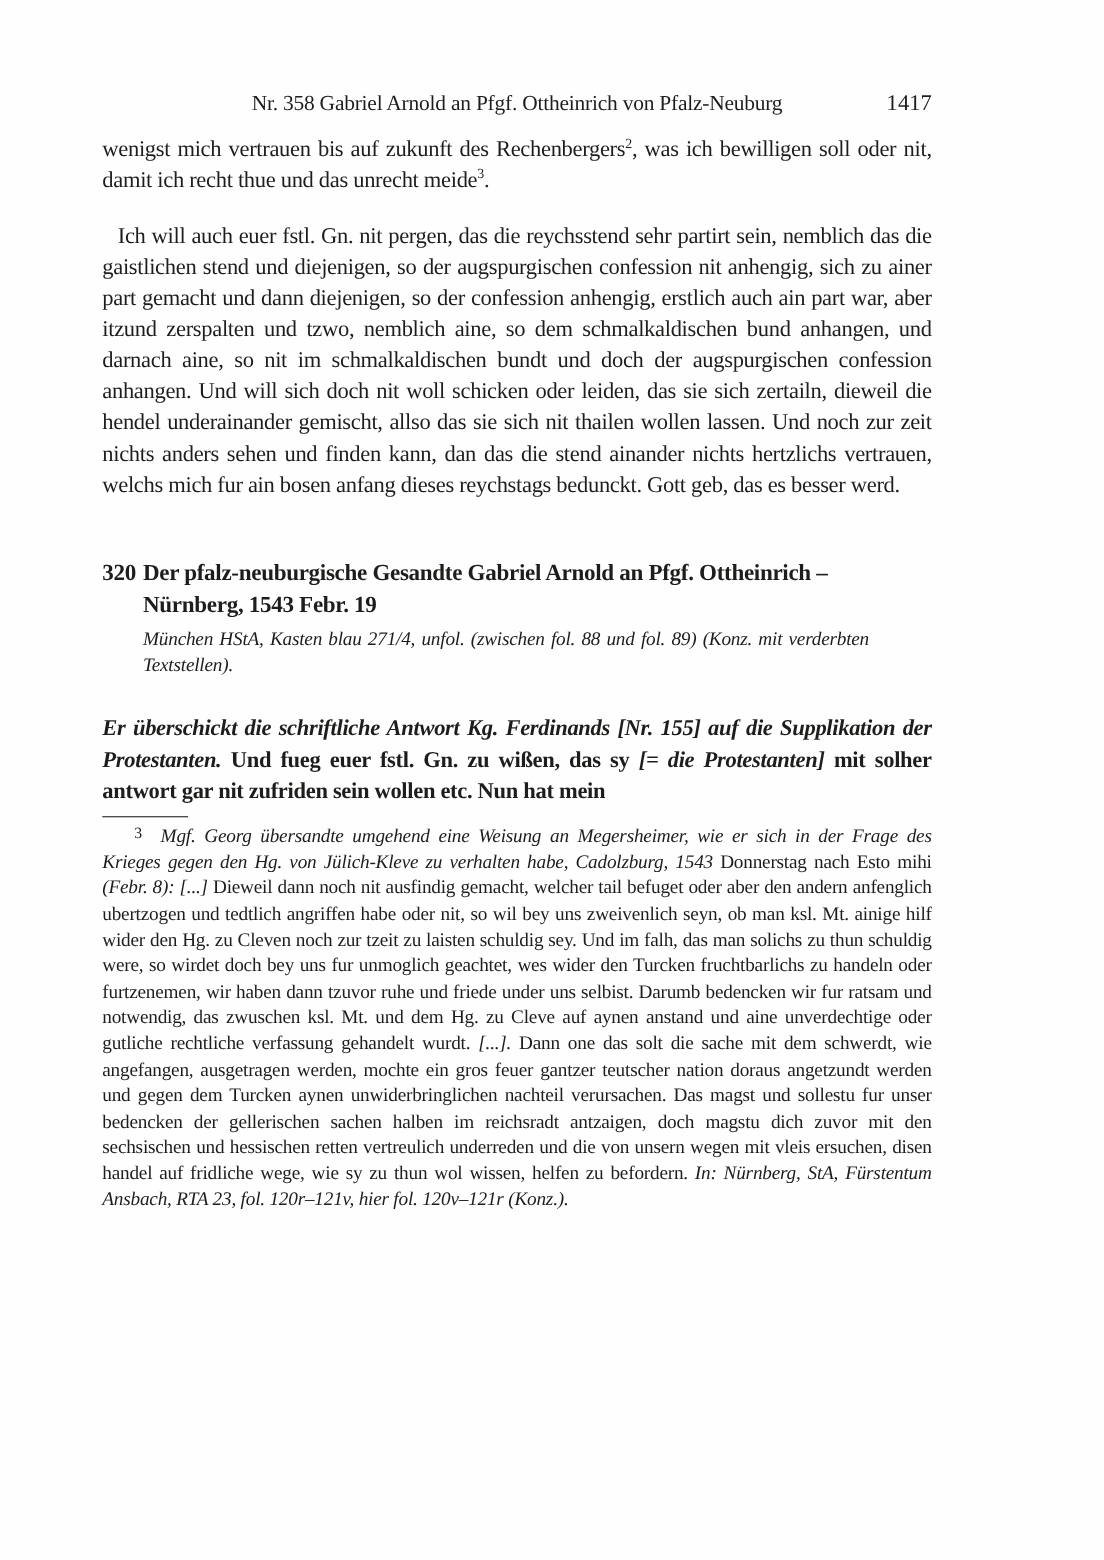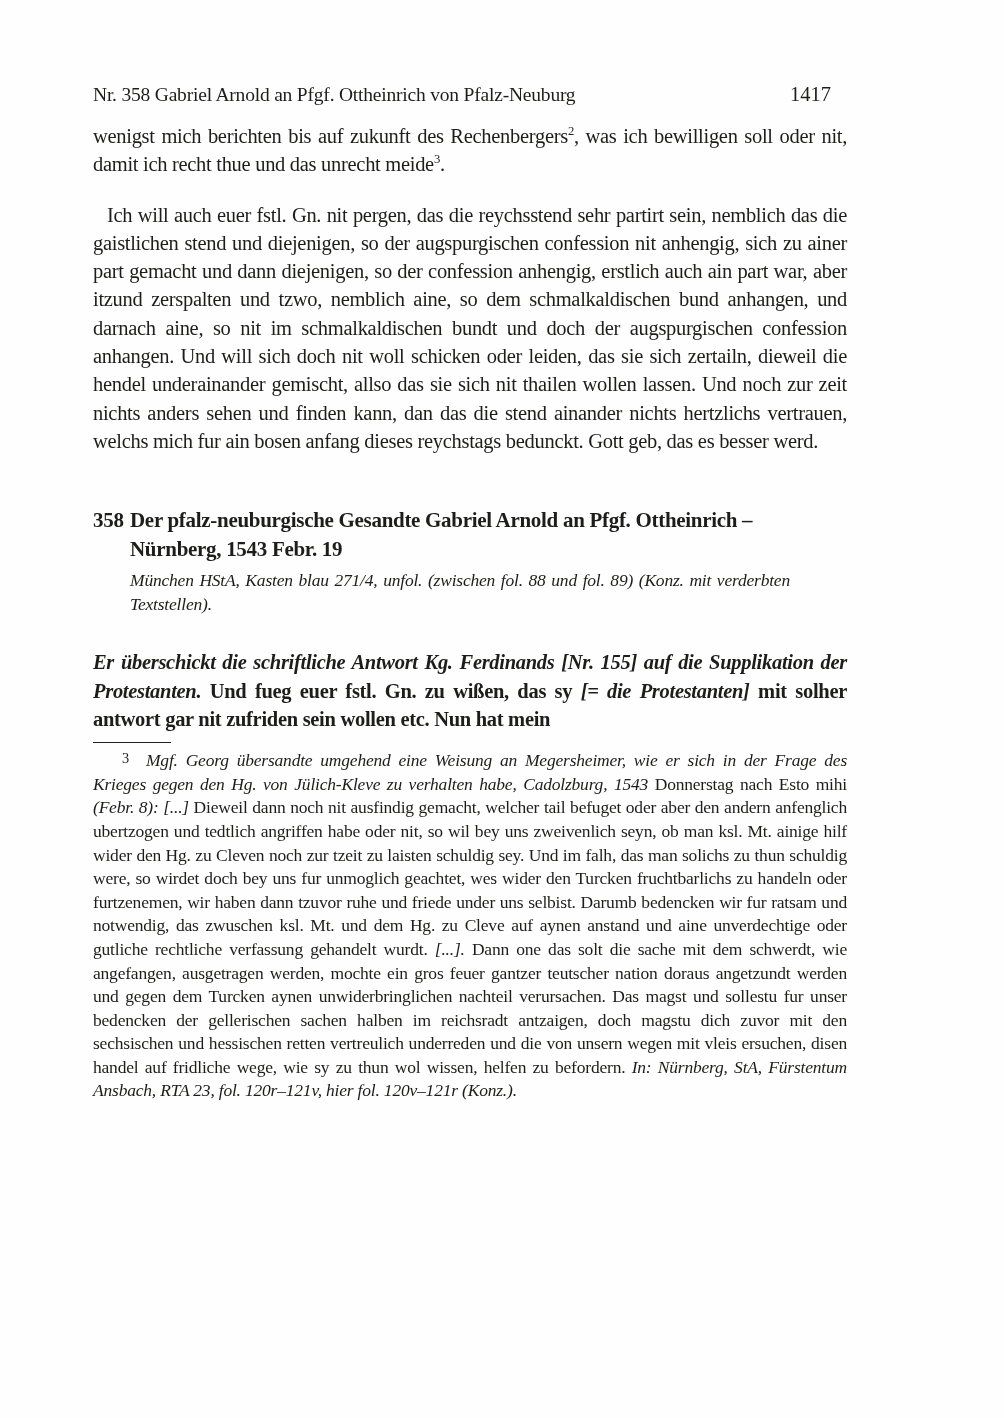--- a/index.html
+++ b/index.html
@@ -9,25 +9,25 @@
     box-sizing:border-box;
     background:#fefefe;
     color:#1d1d1b;
     padding:81px 157px 0 93px;
     font-family:"Liberation Serif","DejaVu Serif",serif;
     overflow:hidden;
   }
   
   .page-header{position:relative;height:27px;}
   .running-title{
-    text-align:left;
+    text-align:center;
     font-size:19.5px;line-height:27px;letter-spacing:-0.2px;
   }
   .page-number{
-    position:absolute;right:16px;top:0;
+    position:absolute;right:0;top:0;
     font-size:20.5px;line-height:27px;
   }
   
   .bodytext{display:block;}
   p{margin:0;}
   .par{
     font-size:20.5px;line-height:28.3px;letter-spacing:-0.3px;
     text-align:justify;
   }
   .par.first{margin-top:14px;}
@@ -76,26 +76,26 @@
 
 <div class="page">
 
   <header class="page-header">
     <div class="running-title">Nr. 358 Gabriel Arnold an Pfgf. Ottheinrich von Pfalz-Neuburg</div>
     <div class="page-number">1417</div>
   </header>
 
   <main class="bodytext">
 
-    <p class="par first"><span>wenigst mich berichten bis auf zukunft des Rechenbergers</span><span class="s-sup">2</span><span>, was ich bewilligen soll oder nit, damit ich recht thue und das unrecht meide</span><span class="s-sup">3</span><span>.</span></p>
+    <p class="par first"><span>wenigst mich vertrauen bis auf zukunft des Rechenbergers</span><span class="s-sup">2</span><span>, was ich bewilligen soll oder nit, damit ich recht thue und das unrecht meide</span><span class="s-sup">3</span><span>.</span></p>
 
     <p class="par indent">Ich will auch euer fstl. Gn. nit pergen, das die reychsstend sehr partirt sein, nemblich das die gaistlichen stend und diejenigen, so der augspurgischen confession nit anhengig, sich zu ainer part gemacht und dann diejenigen, so der confession anhengig, erstlich auch ain part war, aber itzund zerspalten und tzwo, nemblich aine, so dem schmalkaldischen bund anhangen, und darnach aine, so nit im schmalkaldischen bundt und doch der augspurgischen confession anhangen. Und will sich doch nit woll schicken oder leiden, das sie sich zertailn, dieweil die hendel underainander gemischt, allso das sie sich nit thailen wollen lassen. Und noch zur zeit nichts anders sehen und finden kann, dan das die stend ainander nichts hertzlichs vertrauen, welchs mich fur ain bosen anfang dieses reychstags bedunckt. Gott geb, das es besser werd.</p>
 
     <section class="entry">
-      <div class="entry-num">358</div>
+      <div class="entry-num">320</div>
       <div class="entry-title">
         <div>Der pfalz-neuburgische Gesandte Gabriel Arnold an Pfgf. Ottheinrich –</div>
         <div>Nürnberg, 1543 Febr. 19</div>
       </div>
     </section>
 
     <p class="archive-note">München HStA, Kasten blau 271/4, unfol. (zwischen fol. 88 und fol. 89) (Konz. mit verderbten Textstellen).</p>
 
     <p class="par summary"><span class="s-i">Er überschickt die schriftliche Antwort Kg. Ferdinands [Nr. 155] auf die Supplikation der Protestanten. </span><span>Und fueg euer fstl. Gn. zu wißen, das sy </span><span class="s-i">[= die Protestanten]</span><span> mit solher antwort gar nit zufriden sein wollen etc. Nun hat mein</span></p>
 

